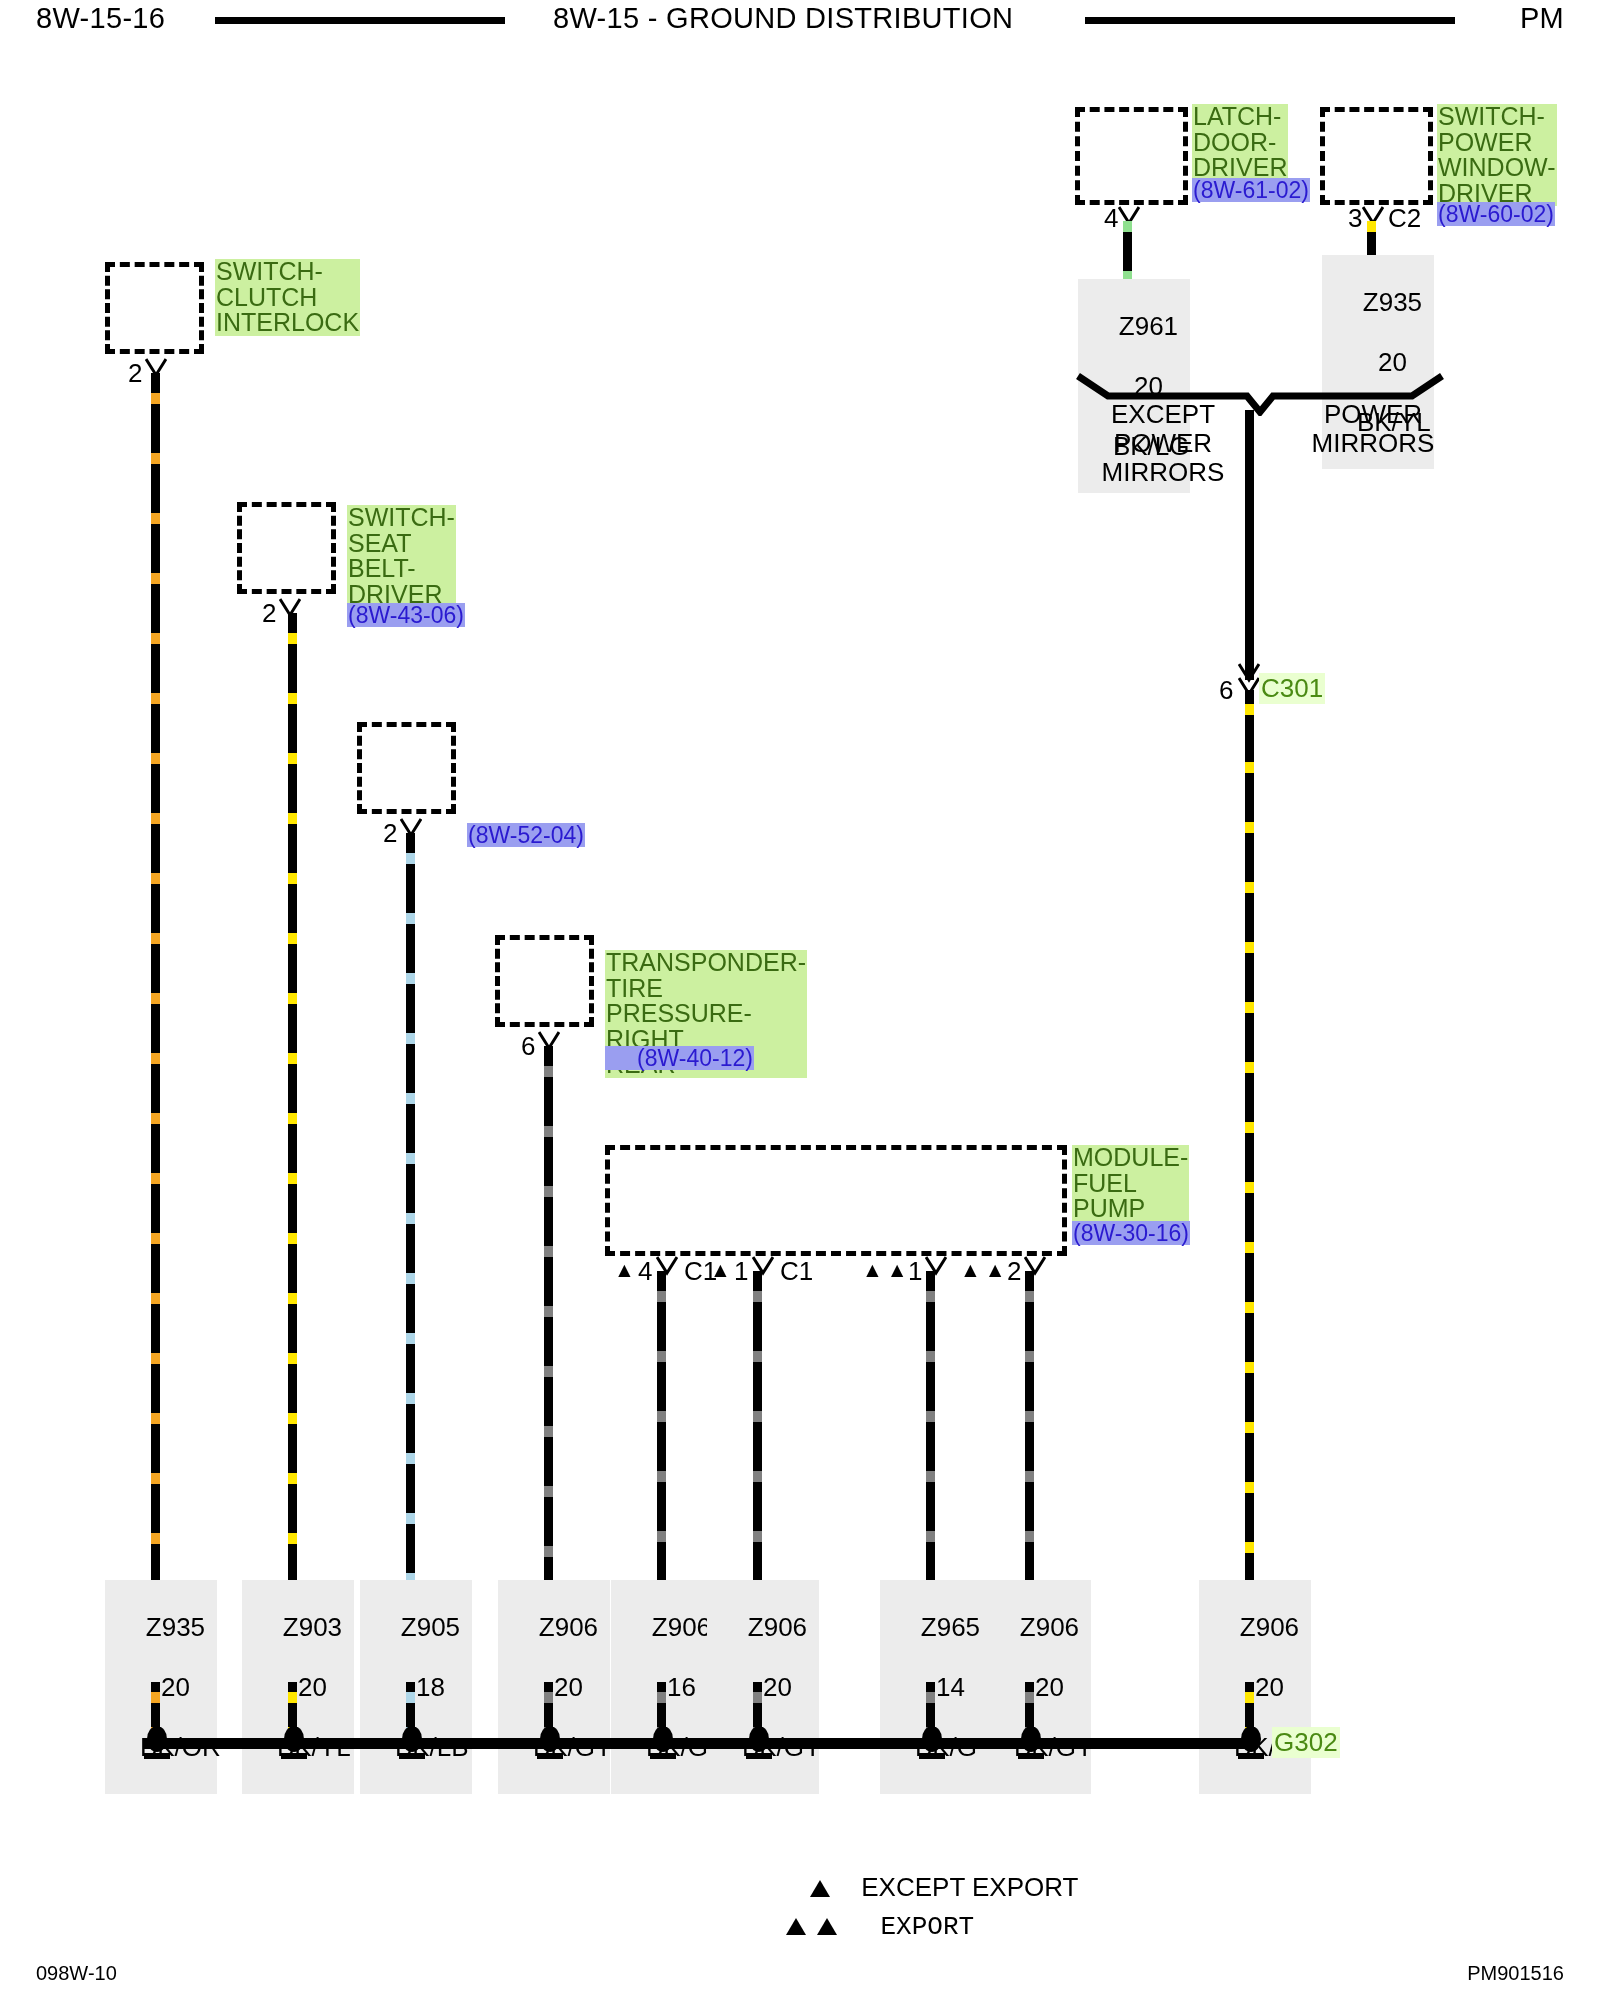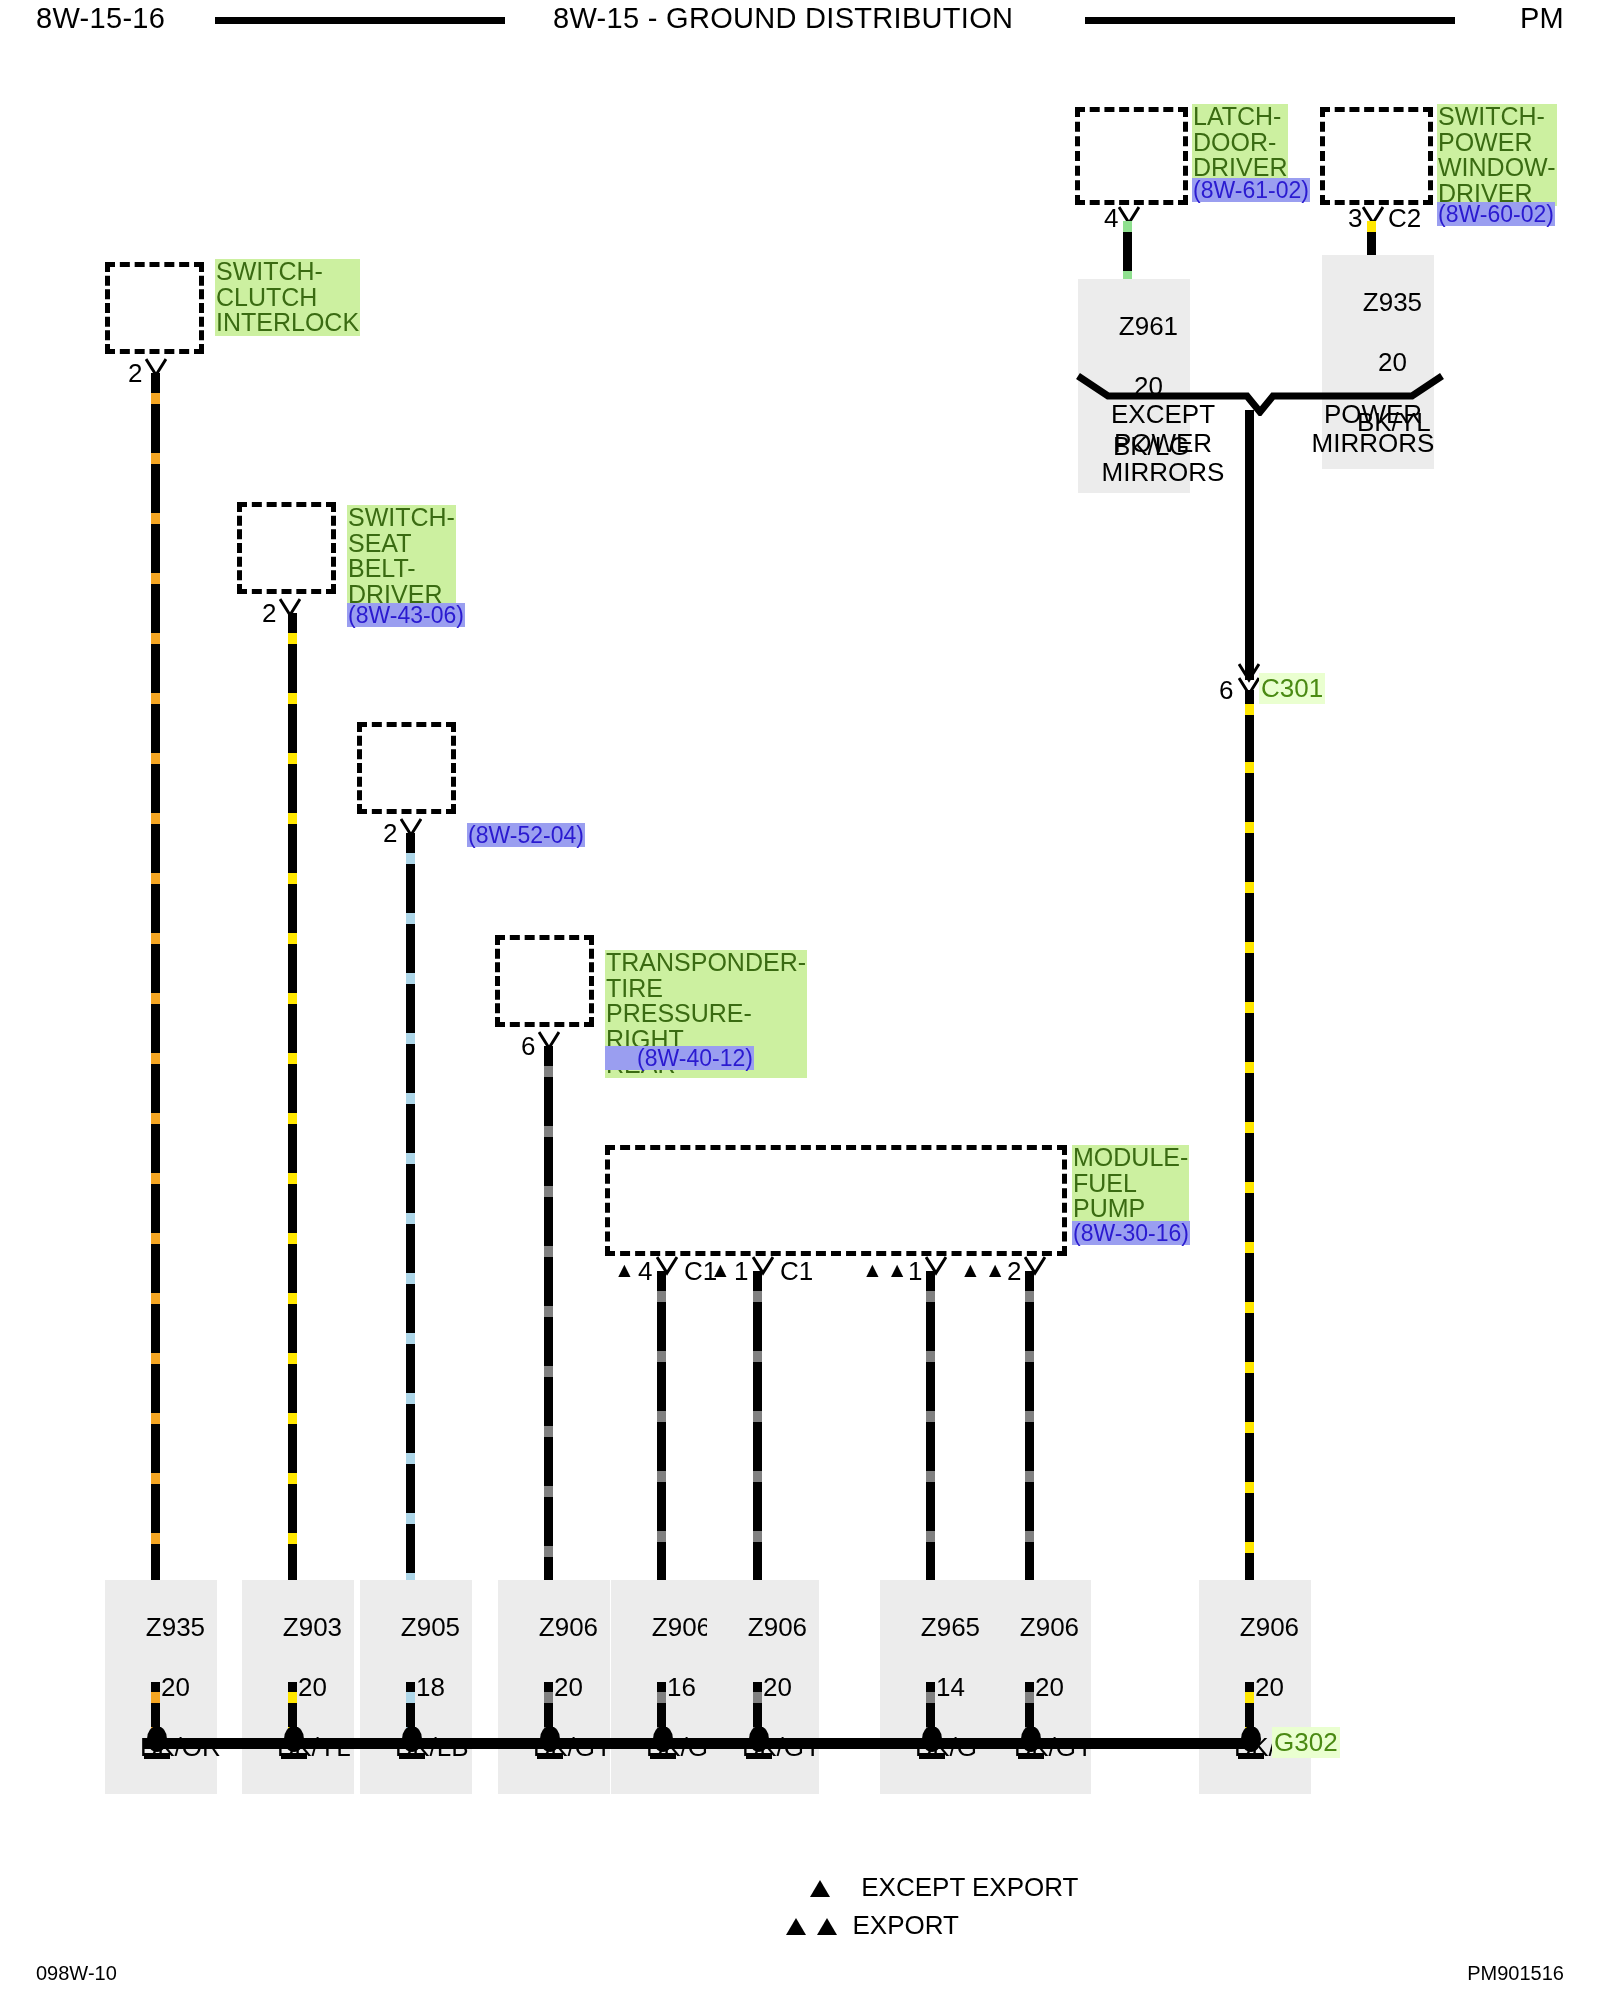--- a/index.html
+++ b/index.html
@@ -478,19 +478,19 @@
 
   <div class="glabel" style="left:1272px;top:1727px;">G302</div>
 
   <div class="legend" style="left:810px;top:1872px;">
     <span class="tri"></span>
     <span style="margin-left:24px;">EXCEPT EXPORT</span>
   </div>
   <div class="legend" style="left:786px;top:1910px;">
     <span class="tri"></span>
     <span class="tri" style="margin-left:4px;"></span>
-    <span style="margin-left:8px;">EXPORT</span>
+    <span style="margin-left:36px;font-family:Liberation Mono, monospace;">EXPORT</span>
   </div>
 
   <div class="ftr-left">098W-10</div>
   <div class="ftr-right">PM901516</div>
 
 </div>
 
 </body></html>

